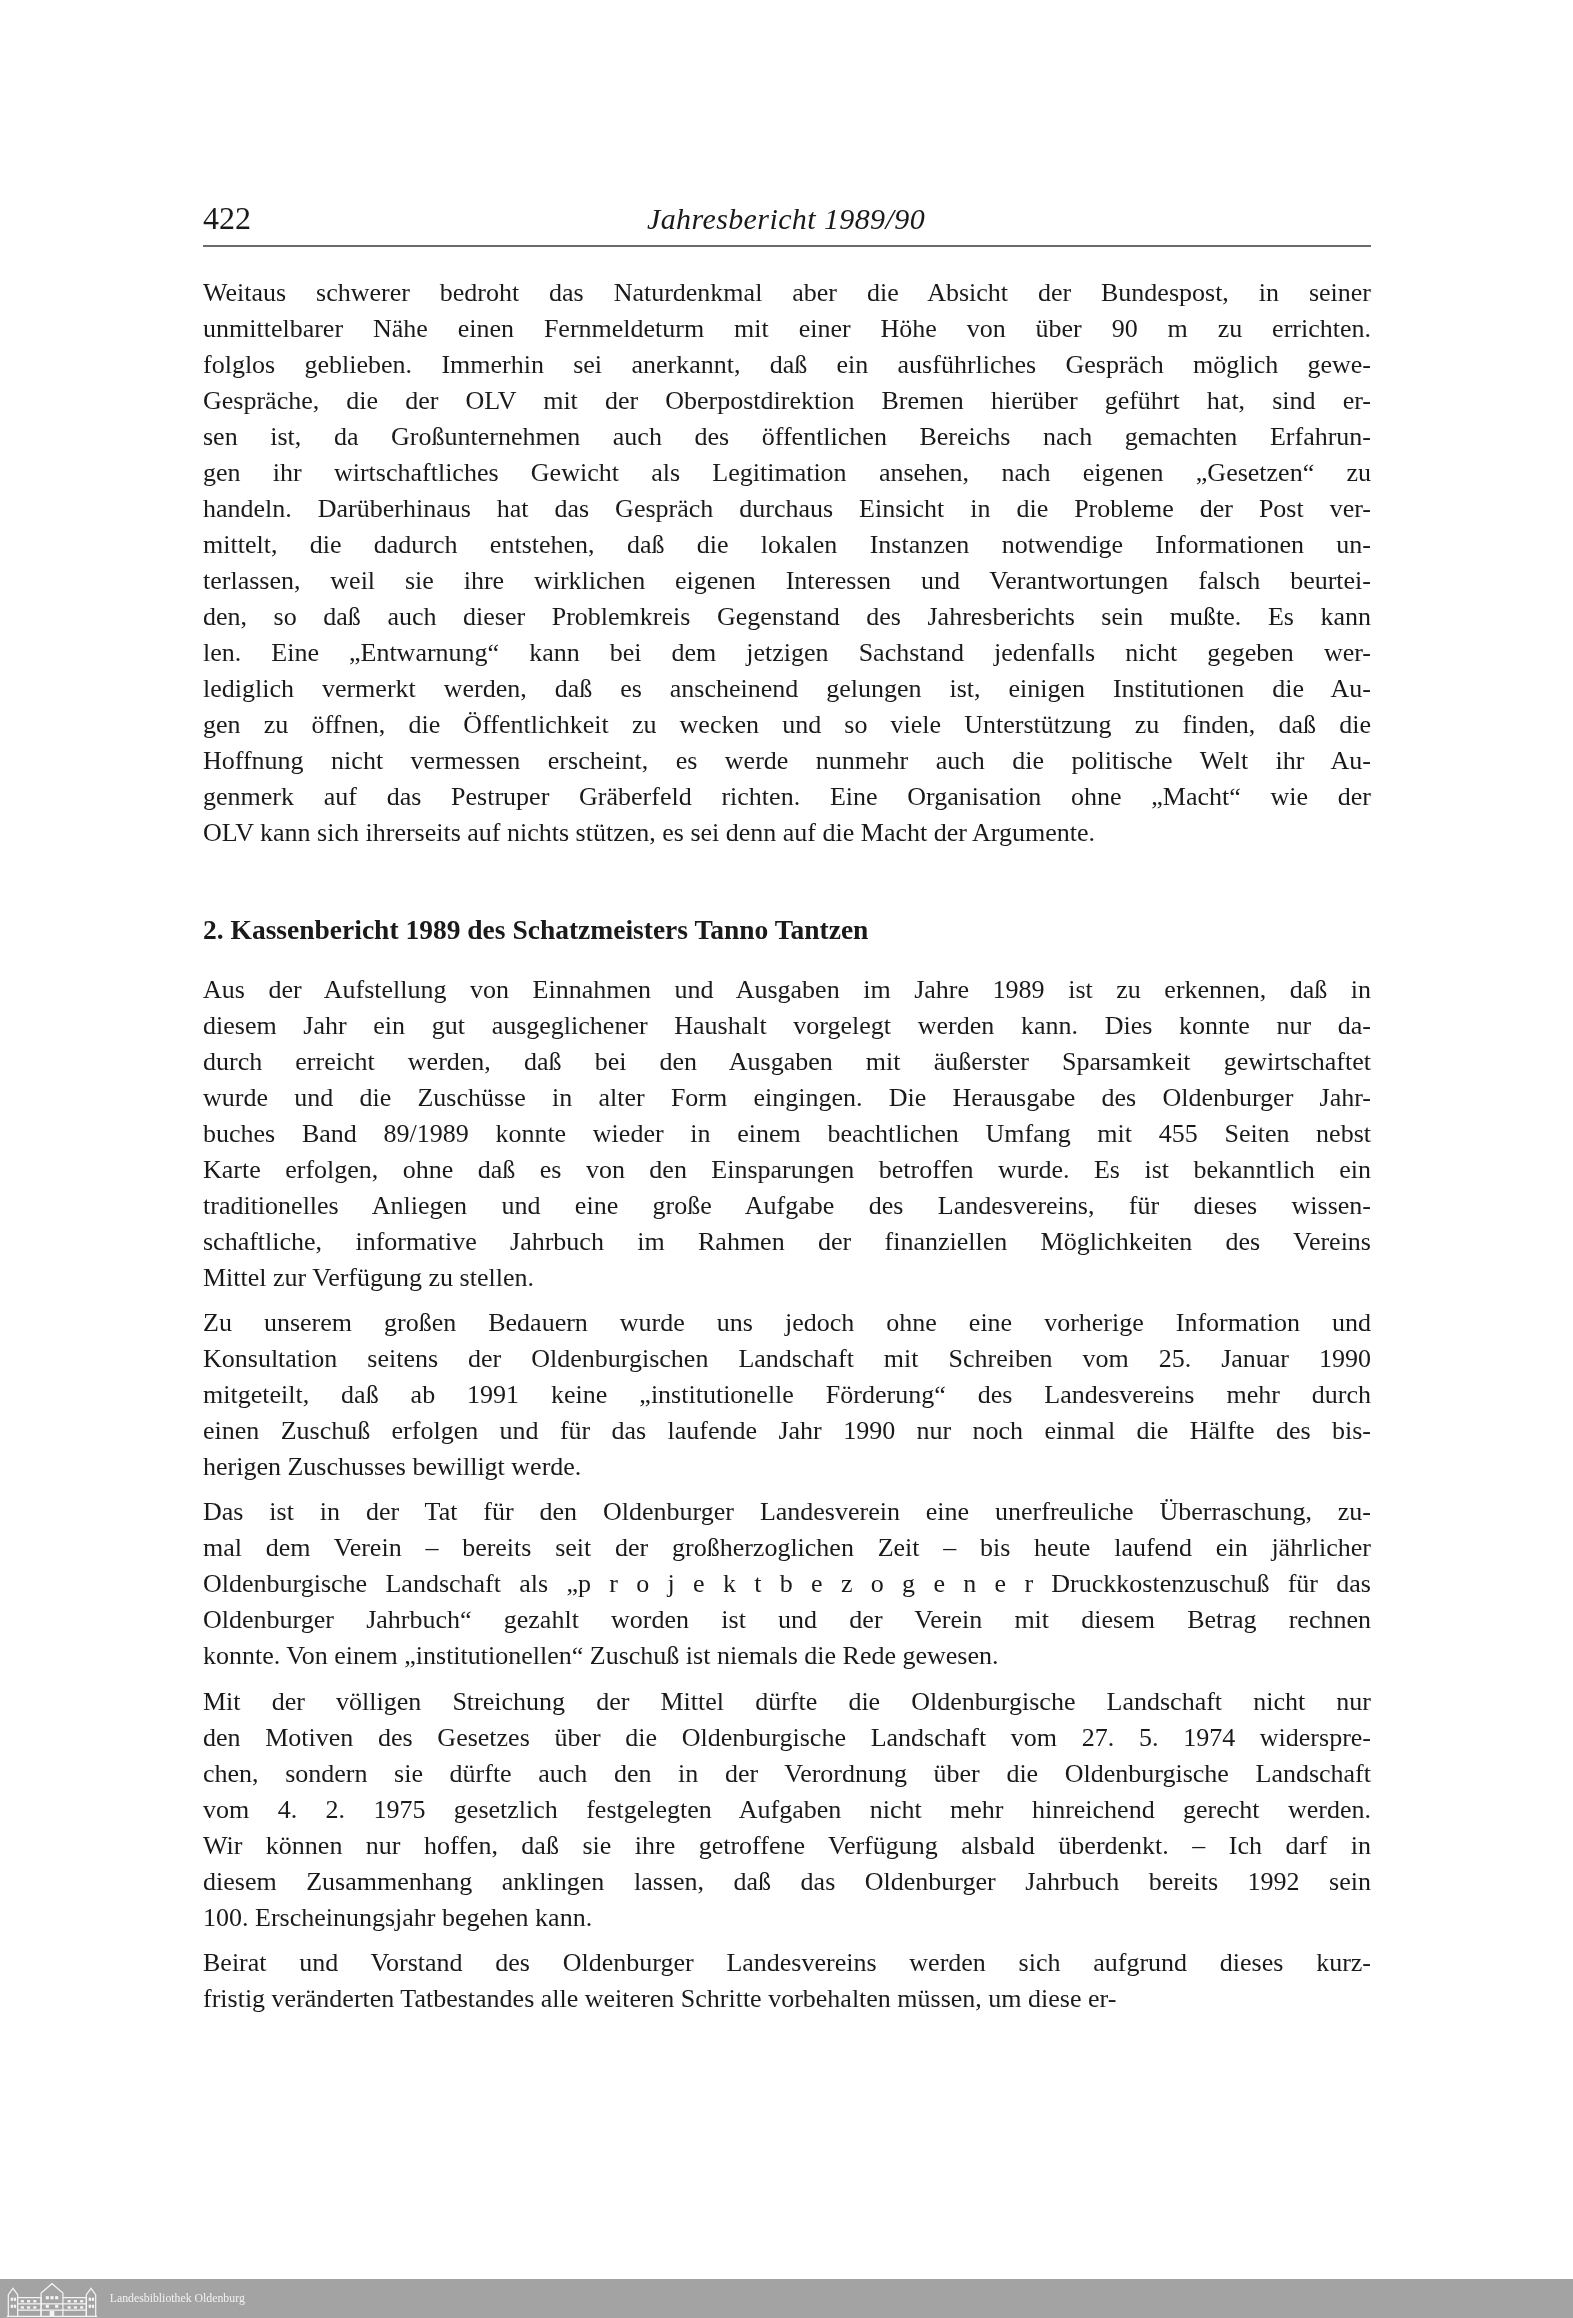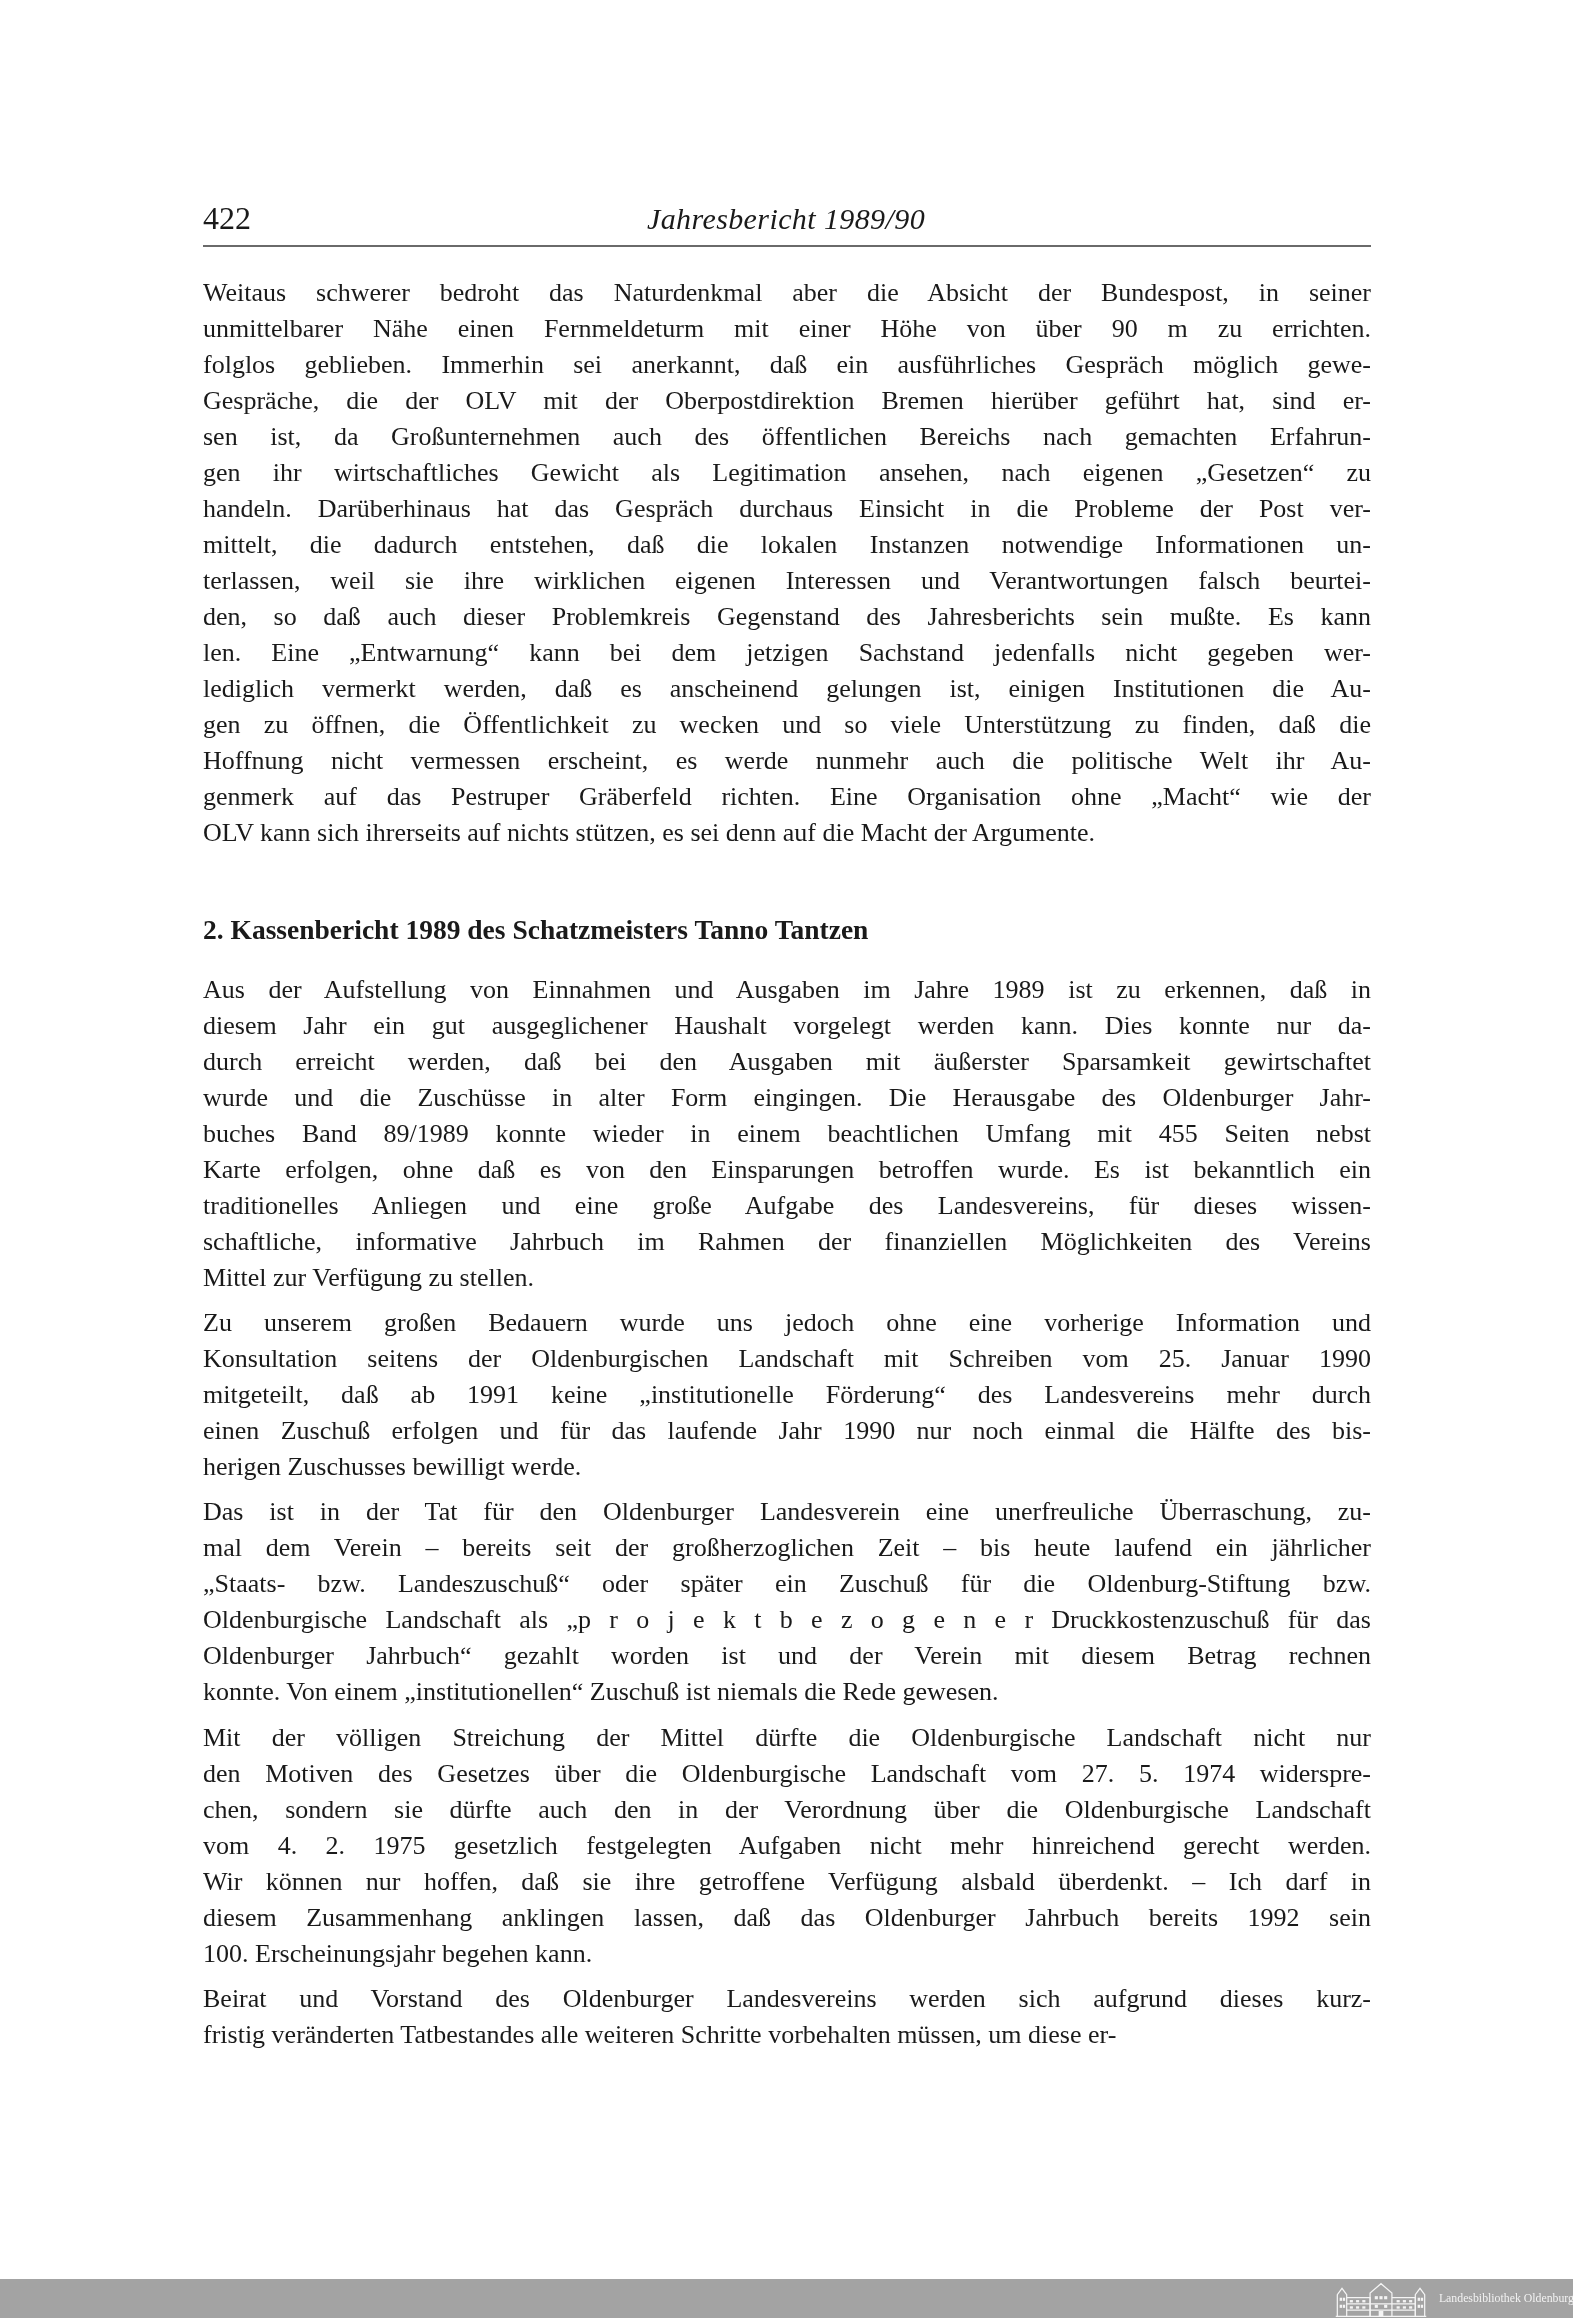--- a/index.html
+++ b/index.html
@@ -30,21 +30,21 @@
     hyphens: manual;
   }
   .para .line { display: block; text-align: justify; text-align-last: justify; white-space: nowrap; }
   .para .line.last { text-align-last: left; }
   .para + .para { margin-top: 9.4px; }
   .section-heading {
     margin: 61px 0 23.6px 0; font-size: 27.5px; line-height: 36px; font-weight: bold;
   }
   .footer-bar {
     position: absolute; left: 0; top: 2279px; width: 1574px; height: 39px;
-    background: #a3a3a3; display: flex; align-items: center; justify-content: flex-end;
+    background: #a3a3a3; display: flex; align-items: center;
   }
   .footer-logo {
     width: 94px; height: 39px; margin-left: 4.7px; display: block;
   }
   .footer-text {
     margin-left: 11px; color: #f2f2f2; font-size: 11.8px;
     font-family: "Liberation Serif", "DejaVu Serif", serif;
   }
 </style>
 </head>
@@ -92,21 +92,20 @@
   <p class="para">
       <span class="line">Zu unserem großen Bedauern wurde uns jedoch ohne eine vorherige Information und</span>
       <span class="line">Konsultation seitens der Oldenburgischen Landschaft mit Schreiben vom 25. Januar 1990</span>
       <span class="line">mitgeteilt, daß ab 1991 keine „institutionelle Förderung“ des Landesvereins mehr durch</span>
       <span class="line">einen Zuschuß erfolgen und für das laufende Jahr 1990 nur noch einmal die Hälfte des bis-</span>
       <span class="line last">herigen Zuschusses bewilligt werde.</span>
     </p>
   <p class="para">
       <span class="line">Das ist in der Tat für den Oldenburger Landesverein eine unerfreuliche Überraschung, zu-</span>
       <span class="line">mal dem Verein – bereits seit der großherzoglichen Zeit – bis heute laufend ein jährlicher</span>
-      <span class="line">„Staats- bzw. Landeszuschuß“ oder später ein Zuschuß für die Oldenburg-Stiftung bzw.</span>
       <span class="line">Oldenburgische Landschaft als „p r o j e k t b e z o g e n e r Druckkostenzuschuß für das</span>
       <span class="line">Oldenburger Jahrbuch“ gezahlt worden ist und der Verein mit diesem Betrag rechnen</span>
       <span class="line last">konnte. Von einem „institutionellen“ Zuschuß ist niemals die Rede gewesen.</span>
     </p>
   <p class="para">
       <span class="line">Mit der völligen Streichung der Mittel dürfte die Oldenburgische Landschaft nicht nur</span>
       <span class="line">den Motiven des Gesetzes über die Oldenburgische Landschaft vom 27. 5. 1974 widerspre-</span>
       <span class="line">chen, sondern sie dürfte auch den in der Verordnung über die Oldenburgische Landschaft</span>
       <span class="line">vom 4. 2. 1975 gesetzlich festgelegten Aufgaben nicht mehr hinreichend gerecht werden.</span>
       <span class="line">Wir können nur hoffen, daß sie ihre getroffene Verfügung alsbald überdenkt. – Ich darf in</span>

